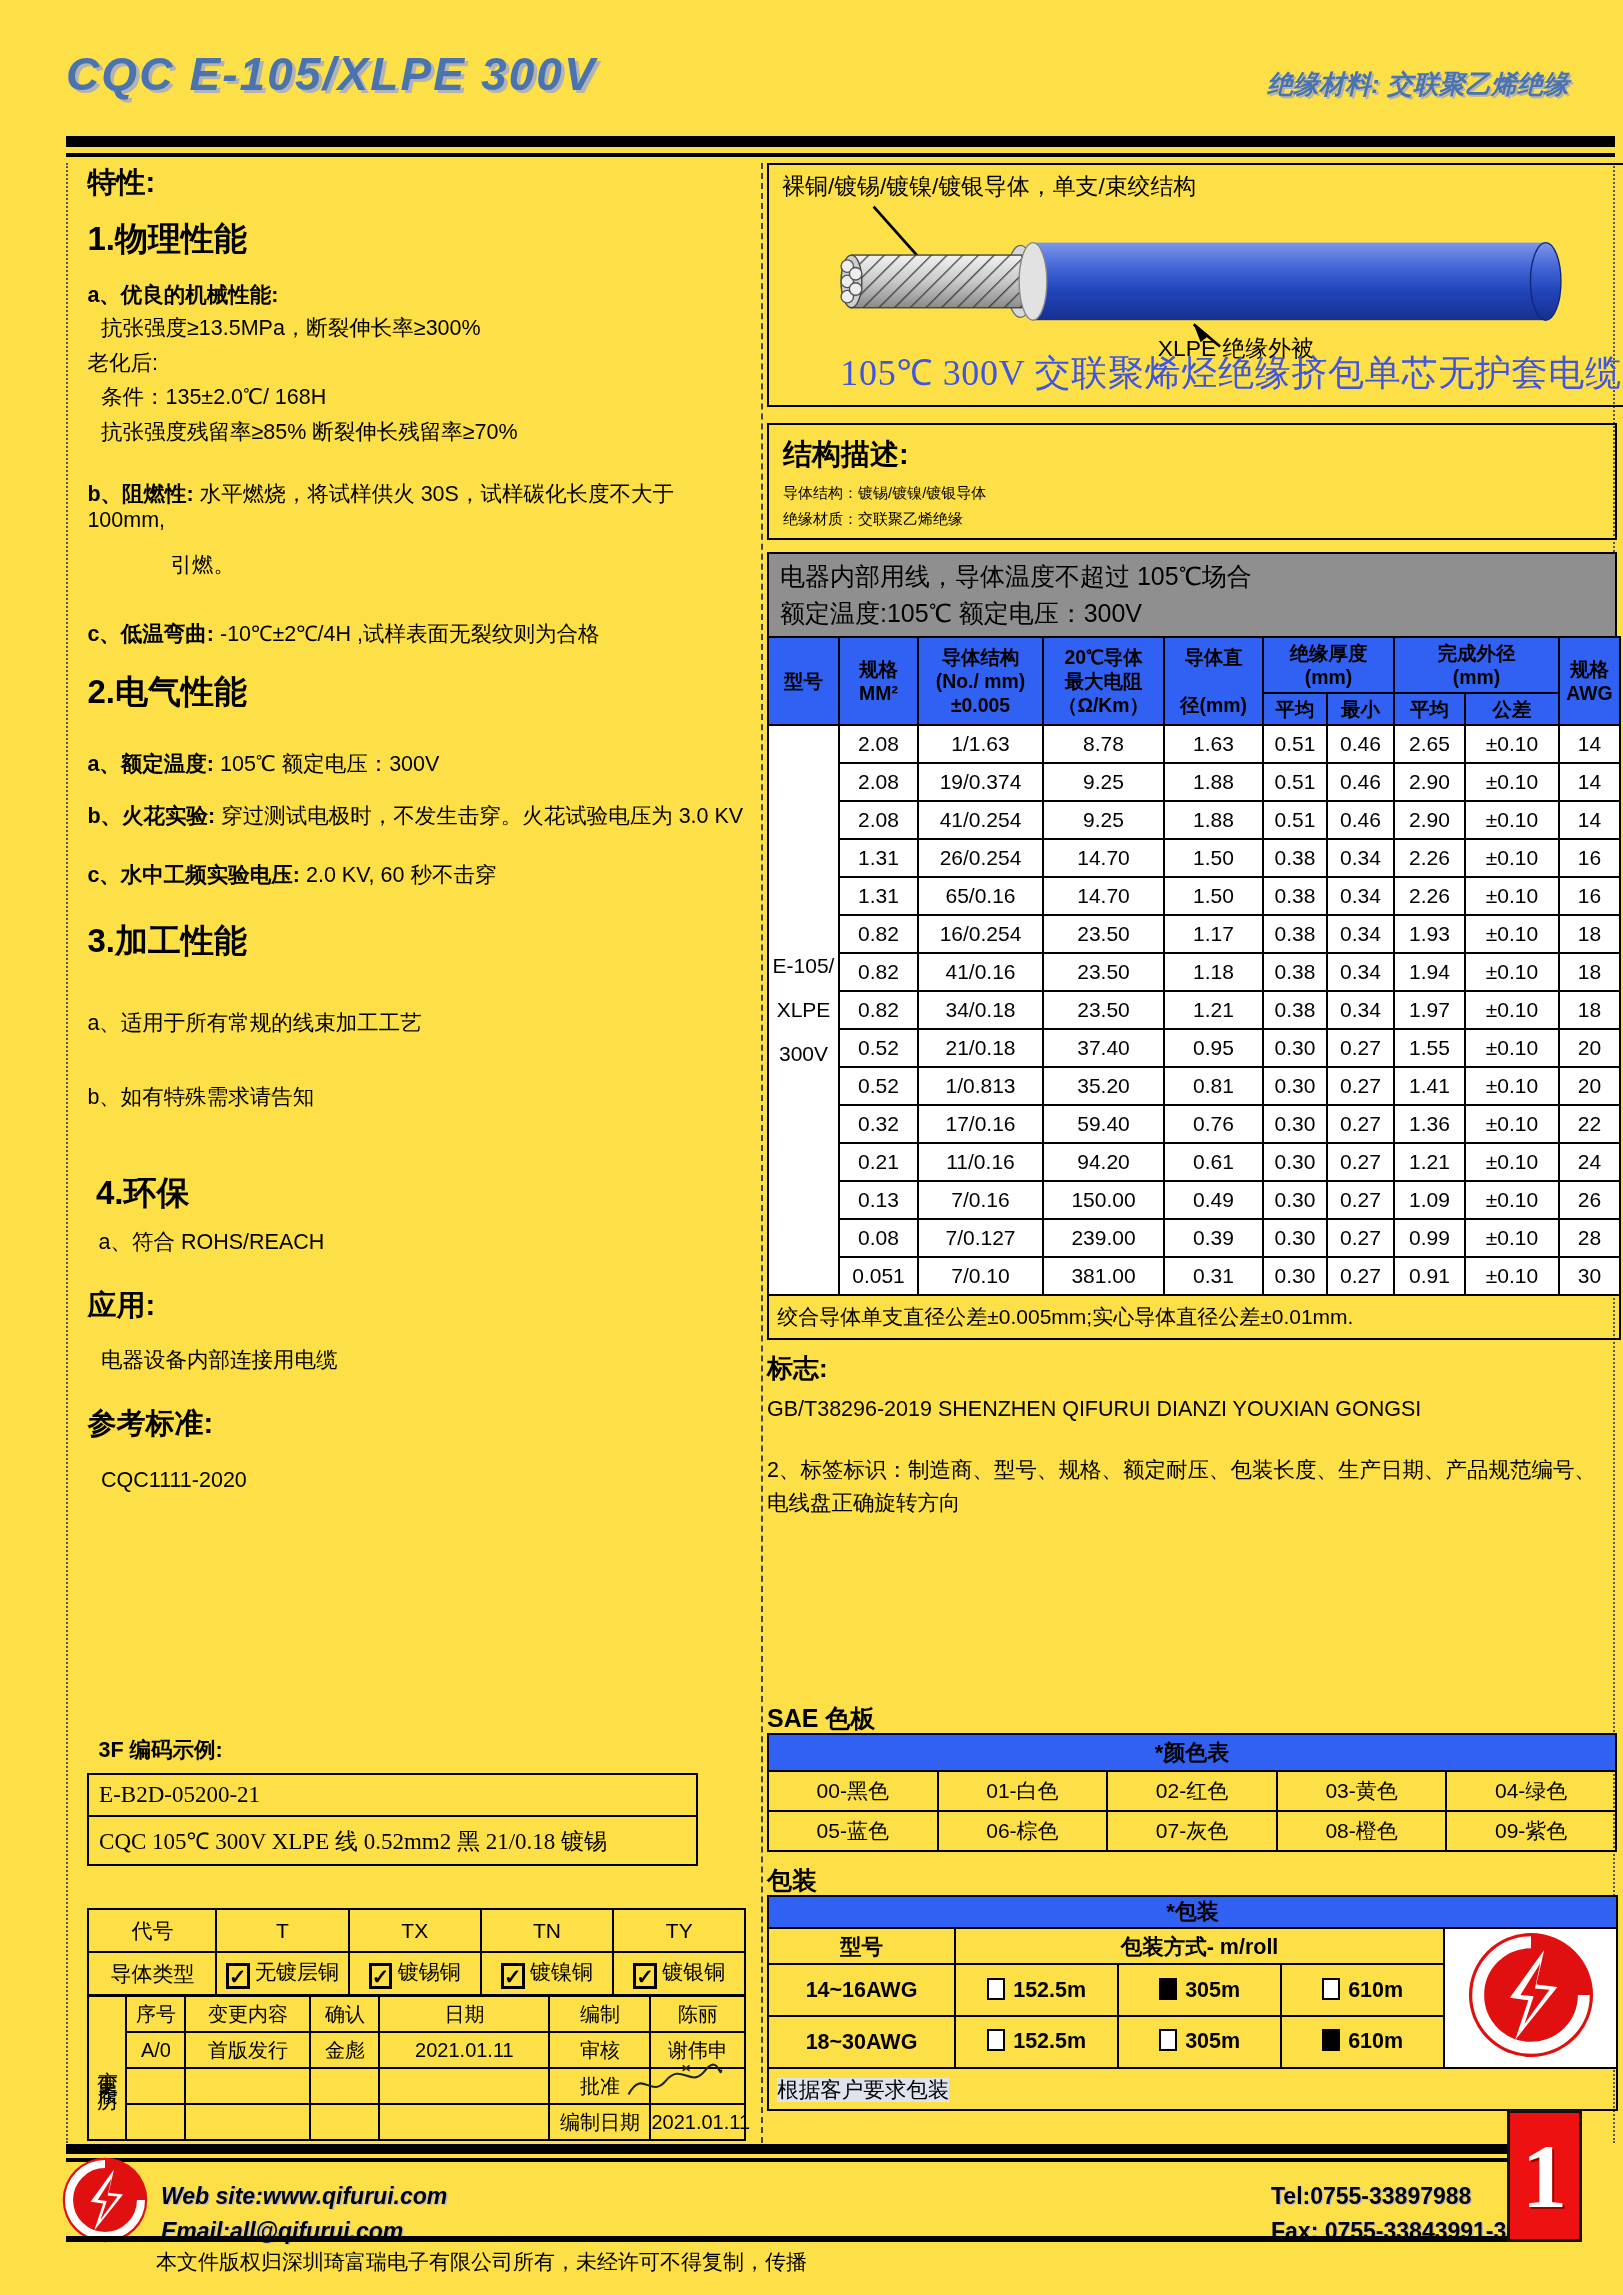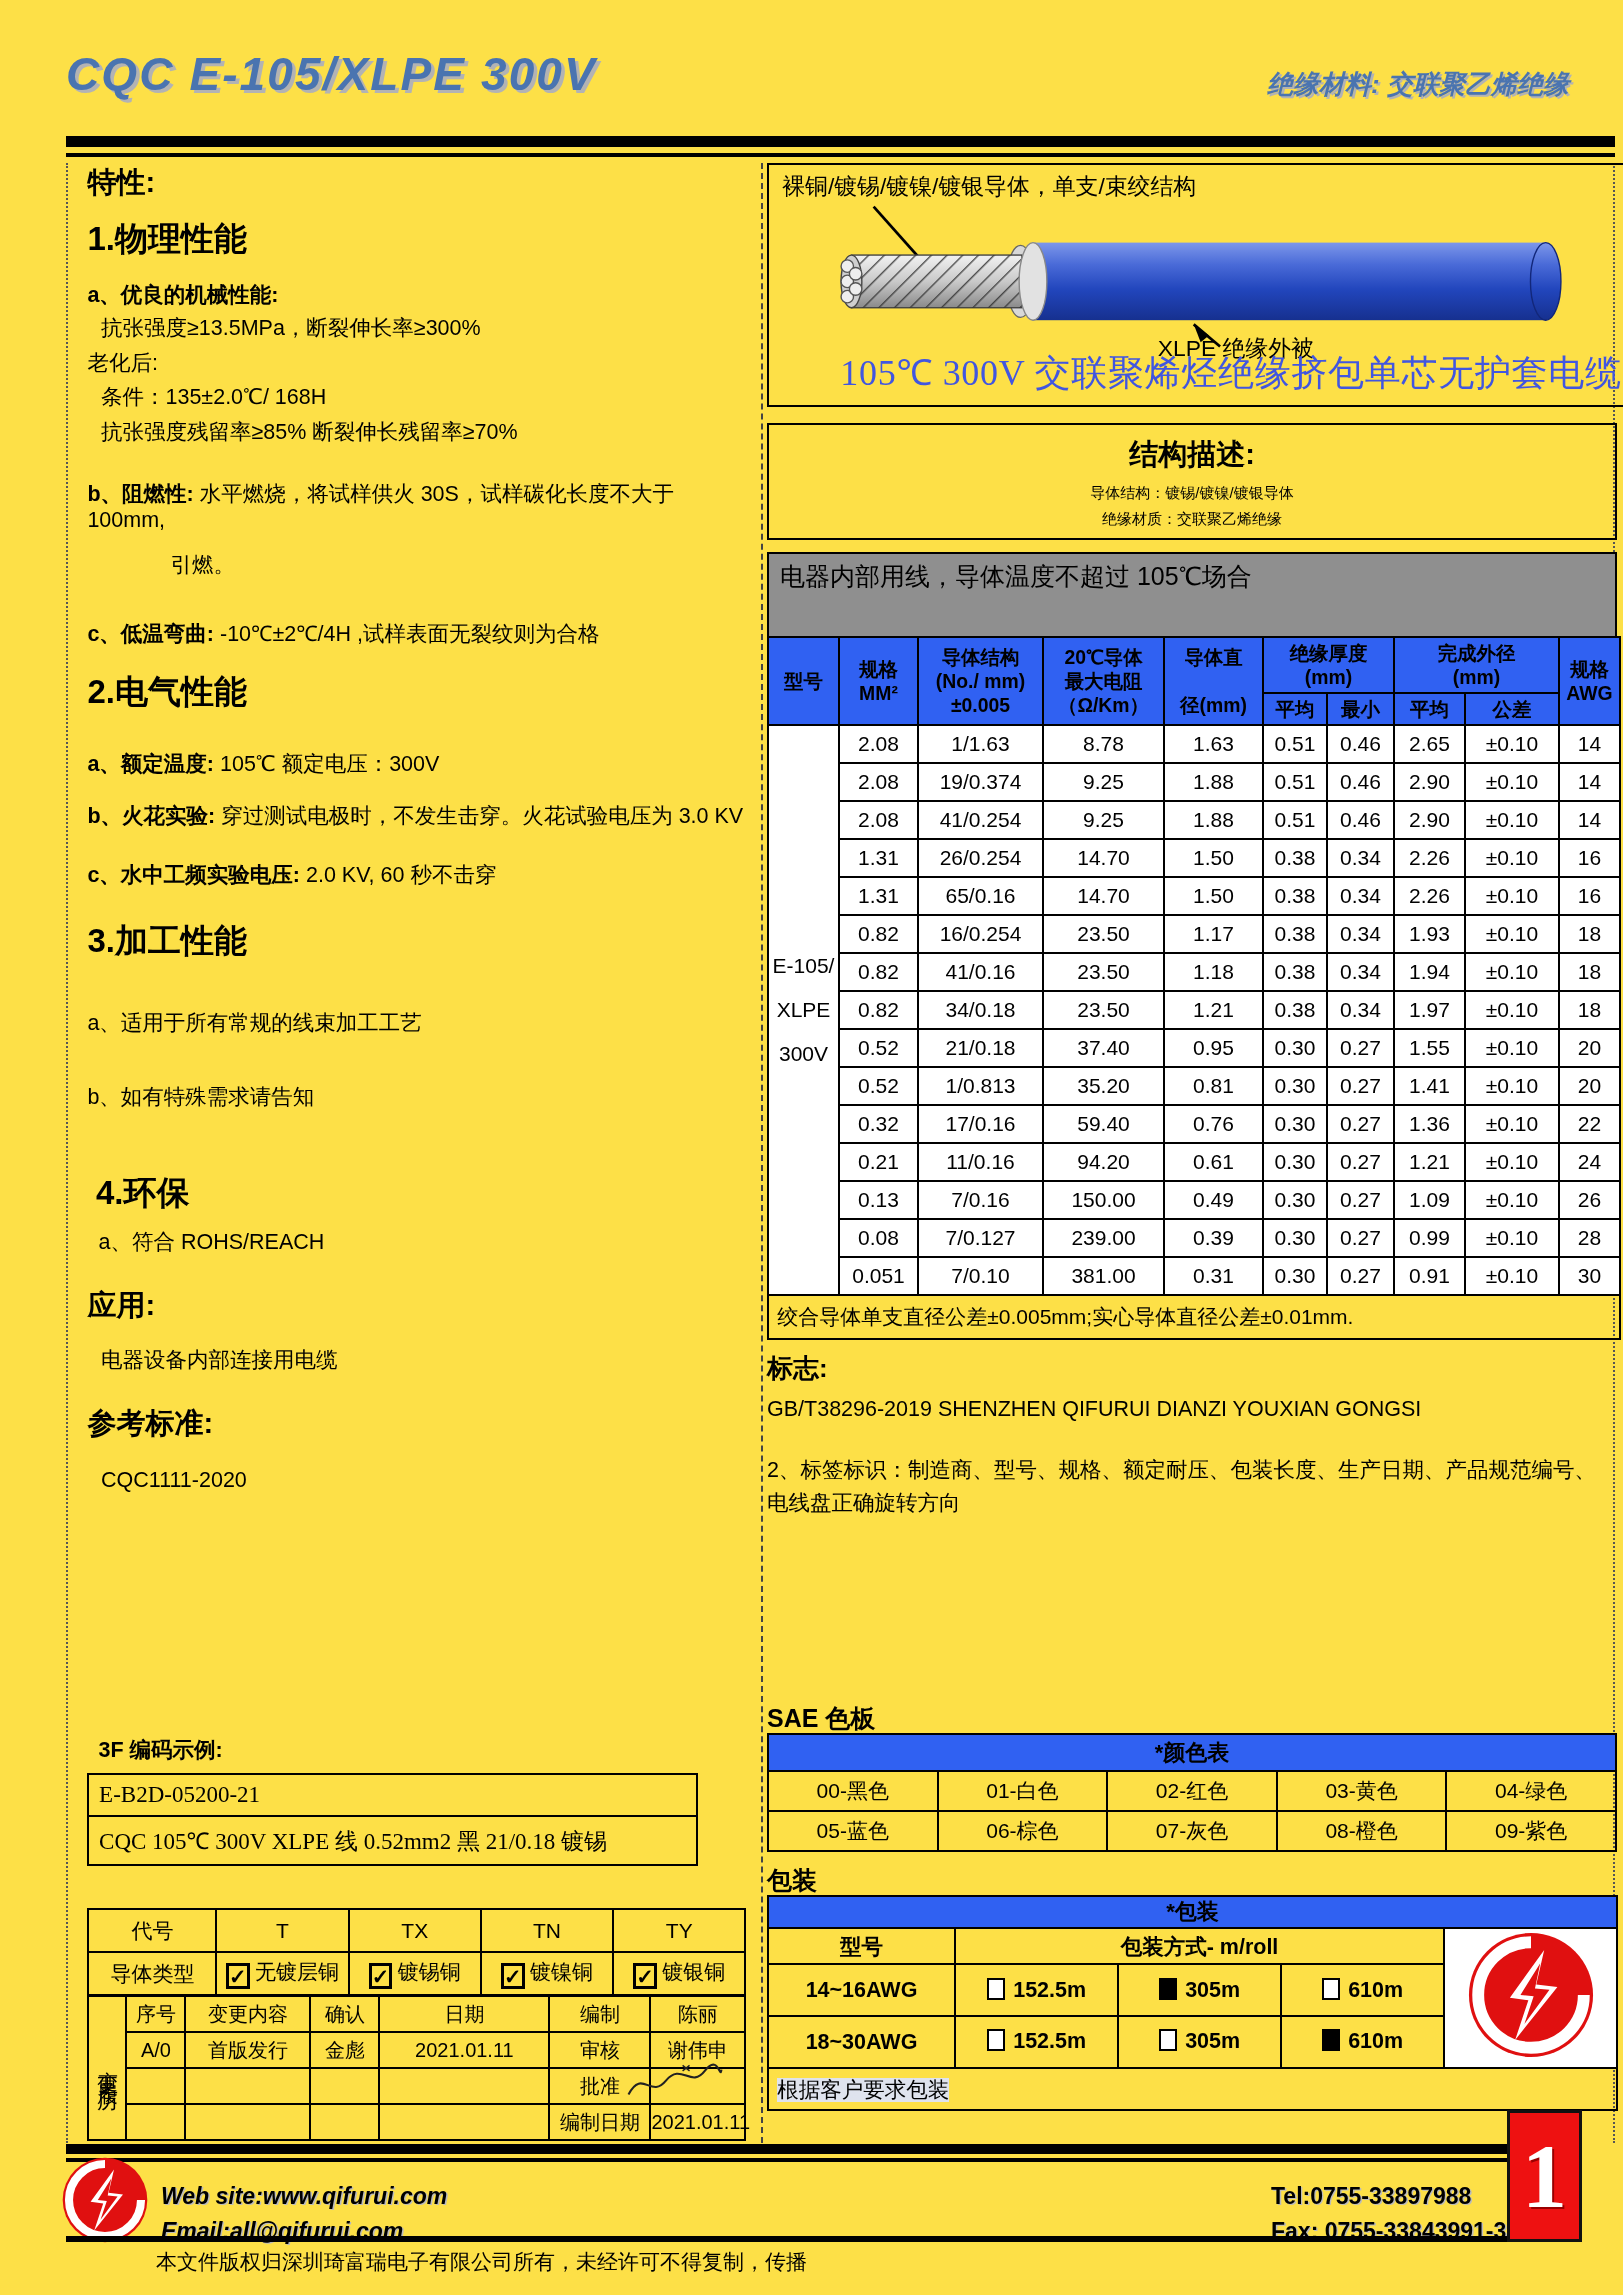--- a/index.html
+++ b/index.html
@@ -40,21 +40,21 @@
 
   .rev-table { width: 659px; table-layout: fixed; }
   .rev-table td { height: 36px; font-size: 20px; }
   .rev-table .lead-cell { writing-mode: vertical-lr; text-orientation: upright; letter-spacing: 7px; font-size: 21px; padding: 4.2px 0; }
 
   
   .diagram-box { position: absolute; left: 0; top: 0; width: 928px; height: 244px; border: 2.1px solid #000; }
   .product-title { position: absolute; left: 0; bottom: 7px; width: 100%; text-align: center; font-size: 36px;
     color: #4156e0; font-family: "Liberation Serif", serif; letter-spacing: 0.7px; }
 
-  .struct-box { position: absolute; left: 0; top: 260px; width: 850px; height: 117px; border: 2.1px solid #000; padding: 9.7px 14px; text-align: center; }
+  .struct-box { position: absolute; left: 0; top: 260px; width: 850px; height: 117px; border: 2.1px solid #000; padding: 9.7px 14px; }
   .struct-box .sh { font-size: 29px; font-weight: bold; margin-bottom: 9.7px; }
   .struct-box .sl { font-size: 15px; margin-top: 7px; }
 
   .gray-band { position: absolute; left: 0; top: 389px; width: 850px; height: 85px; background: #8f8f8f;
     border: 2.1px solid #000; border-bottom: none; padding: 4.2px 11px; }
   .gray-band div { font-size: 25px; line-height: 37px; color: #000; }
 
   .spec-table { position: absolute; left: 0; top: 473px; width: 850px; table-layout: fixed; }
   .spec-table thead th { background: #3061f2; font-size: 19.4px; font-weight: 600; white-space: pre-line; line-height: 1.25; padding: 2.8px 1.4px; }
   .spec-table tbody td { height: 38px; font-size: 21px; background: #fff; }
@@ -287,20 +287,21 @@
       </div>
 
       <div class="struct-box">
         <div class="sh">结构描述:</div>
         <div class="sl">导体结构：镀锡/镀镍/镀银导体</div>
         <div class="sl">绝缘材质：交联聚乙烯绝缘</div>
       </div>
 
       <div class="gray-band">
         <div>电器内部用线，导体温度不超过 105℃场合</div>
+        <div>额定温度:105℃  额定电压：300V</div>
       </div>
 
       <table class="spec-table">
         <colgroup>
           <col style="width:71px">
             <col style="width:79px">
             <col style="width:125px">
             <col style="width:121px">
             <col style="width:99px">
           <col style="width:64px">

